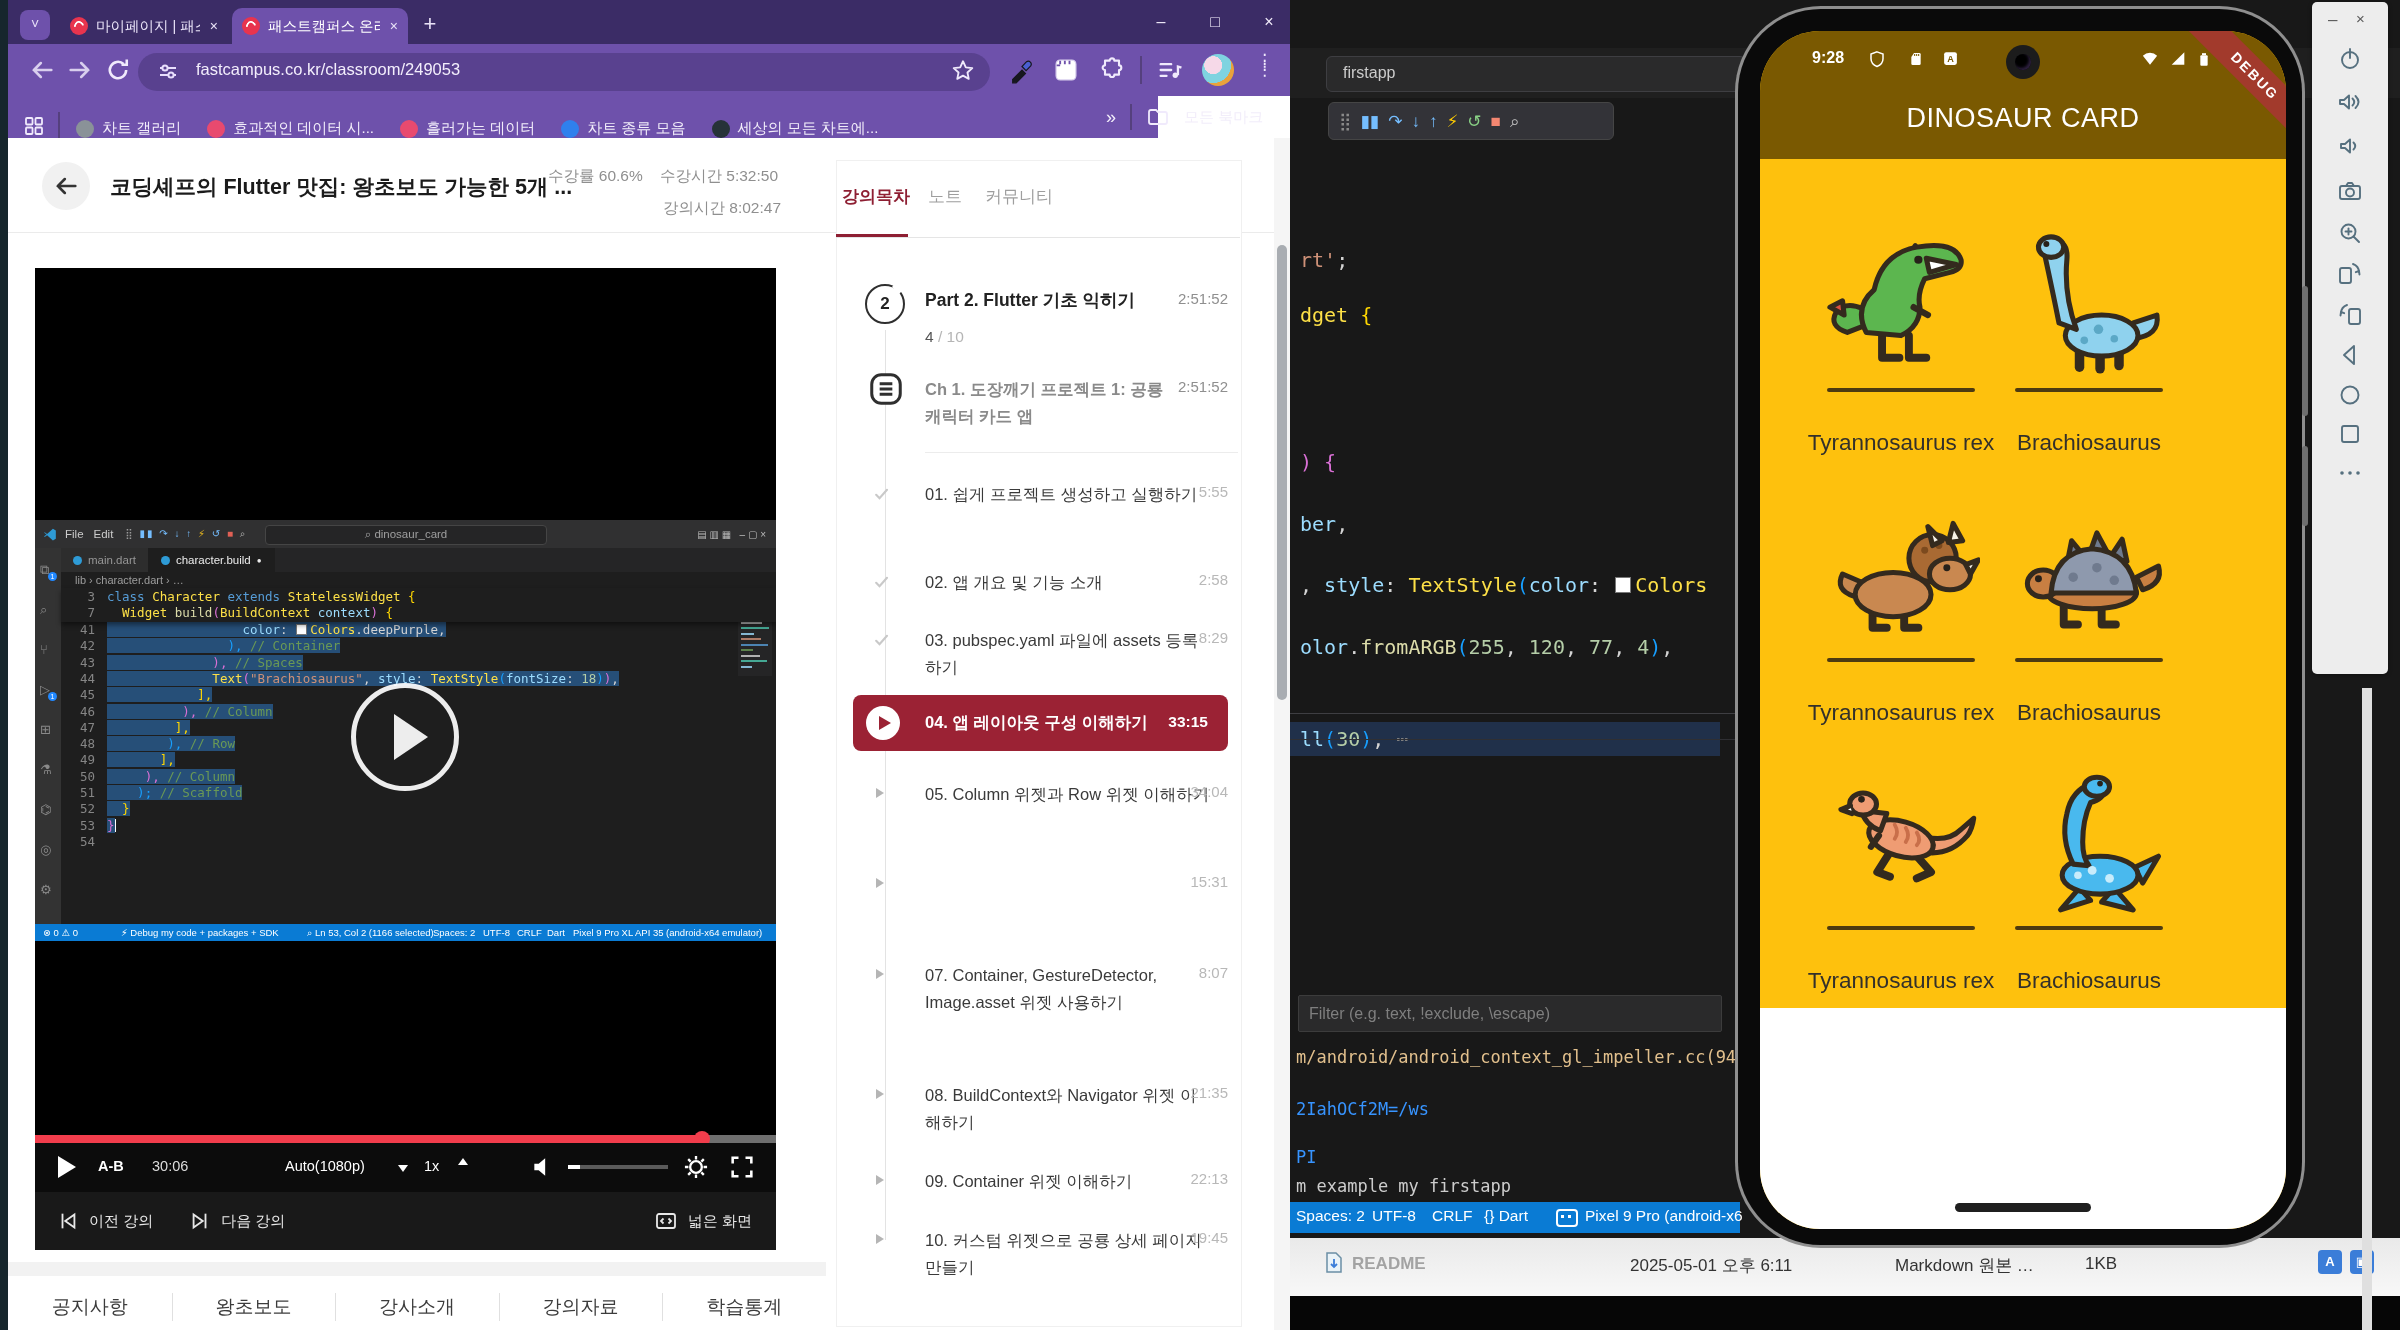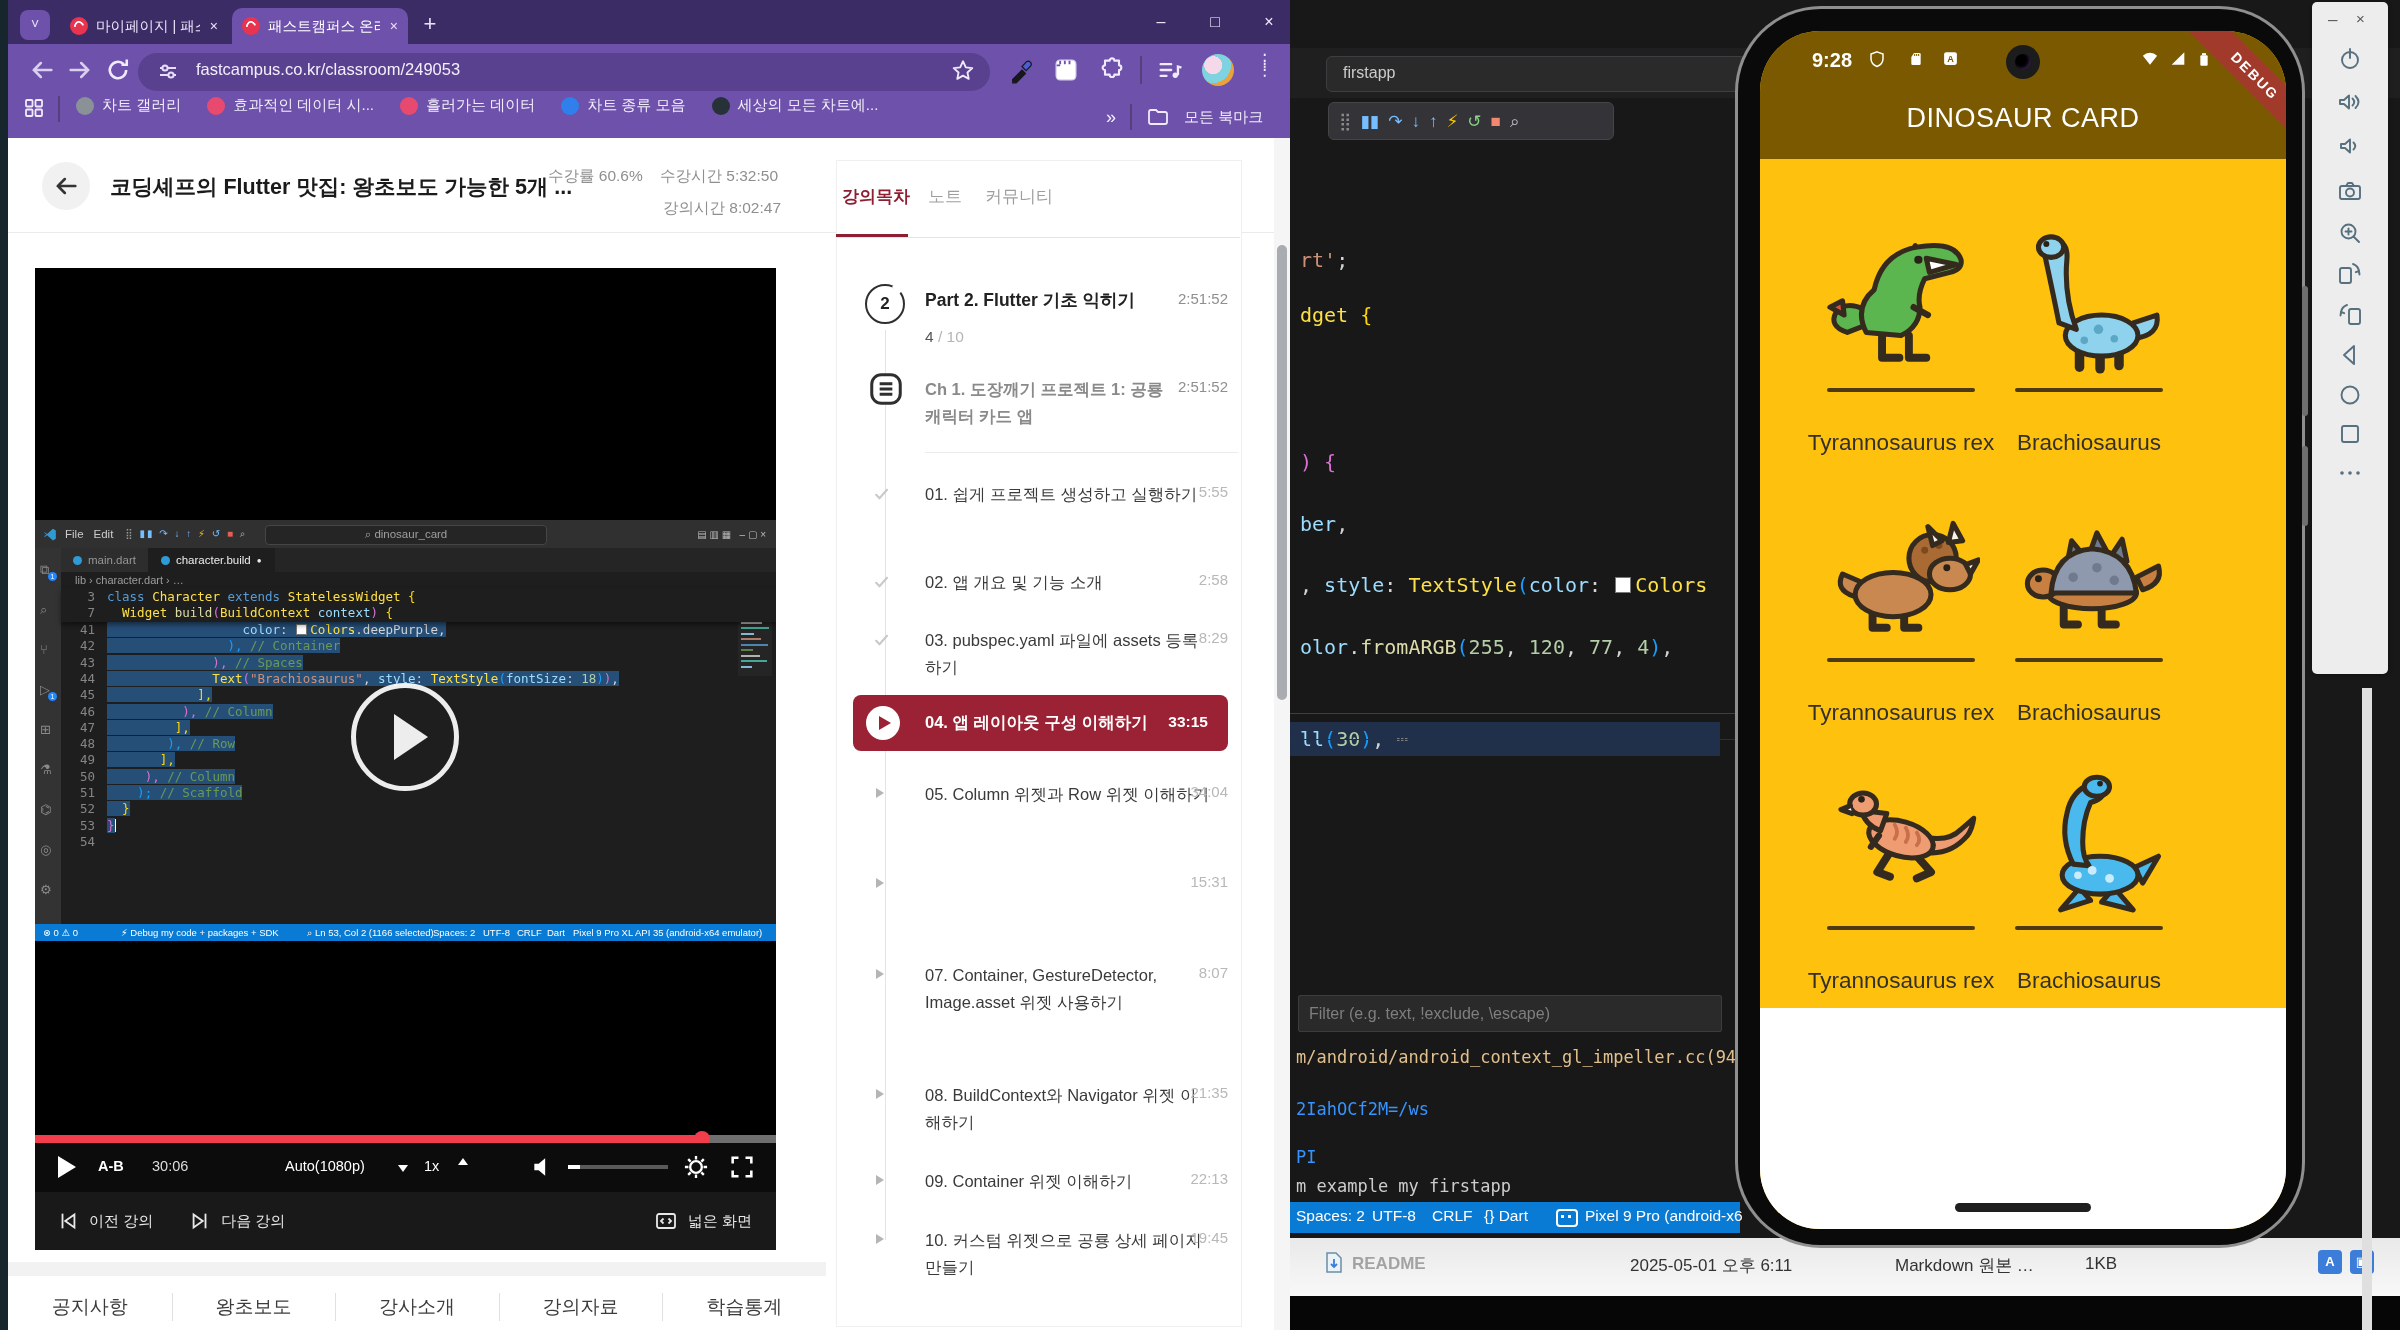--- a/index.html
+++ b/index.html
@@ -56,21 +56,21 @@
   .btab .ttl{white-space:nowrap;overflow:hidden;max-width:128px;}
   .btab .x{margin-left:10px;font-size:14px;color:#e9e2f7;}
   #tab-chevron{left:20px;top:10px;width:30px;height:30px;border-radius:8px;background:#6e51ab;color:#e8e0f8;
                text-align:center;line-height:28px;font-size:14px;}
   #newtab{left:416px;top:10px;width:28px;height:28px;color:#e9e2f7;font-size:22px;text-align:center;line-height:28px;}
   .winctl{position:absolute;top:8px;width:30px;height:28px;color:#f1ecfa;font-size:16px;text-align:center;line-height:28px;}
   #toolbar{left:8px;top:44px;width:1282px;height:52px;background:#6e51ab;}
   .nav-ic{position:absolute;top:56px;width:28px;height:28px;}
   #urlpill{left:138px;top:53px;width:852px;height:38px;border-radius:19px;background:#59418f;}
   #urltxt{left:196px;top:60px;color:#f3eefc;font-size:16.5px;}
-  #bookbar{left:8px;top:96px;width:1282px;height:42px;background:#6e51ab;display:flex;align-items:flex-start;}
+  #bookbar{left:8px;top:96px;width:1150px;height:42px;background:#6e51ab;display:flex;align-items:flex-end;}
   .bm{display:flex;align-items:center;gap:8px;color:#f2edfa;font-size:15px;margin-right:26px;white-space:nowrap;}
   .bm-fav{width:18px;height:18px;border-radius:50%;flex:0 0 auto;}
   #bm-right{position:absolute;left:1106px;top:96px;height:42px;display:flex;align-items:center;gap:14px;color:#f2edfa;font-size:15px;}
 
   
   #crs-header-border{left:8px;top:232px;width:1282px;height:1px;background:#ebebeb;}
   #back-circle{left:42px;top:162px;width:48px;height:48px;border-radius:50%;background:#f1f1f1;}
   #crs-title{left:110px;top:172px;font-size:21.5px;font-weight:bold;color:#1b1b1b;}
   .crs-stat{position:absolute;color:#8f8f8f;font-size:15.5px;}
   
@@ -135,21 +135,21 @@
   
   #sb-track{left:1274px;top:138px;width:16px;height:1192px;background:#f5f5f5;}
   #sb-thumb{left:1277px;top:245px;width:10px;height:455px;border-radius:5px;background:#a9adb2;}
 
   
   #phone{left:1735px;top:6px;width:570px;height:1242px;border-radius:86px;background:#8f8f8f;z-index:30;}
   #phone-inner{position:absolute;left:3px;top:3px;right:3px;bottom:3px;border-radius:83px;background:#0a0a0a;}
   #screen{position:absolute;left:22px;top:22px;width:526px;height:1198px;border-radius:60px;background:#fec10d;overflow:hidden;}
   #appbar{position:absolute;left:0;top:0;width:526px;height:128px;background:#7a5901;}
   #app-title{position:absolute;left:0;top:72px;width:526px;text-align:center;color:#fff;font-size:27px;letter-spacing:.5px;}
-  #ph-time{position:absolute;left:52px;top:18px;color:#fff;font-size:20px;font-weight:bold;}
+  #ph-time{position:absolute;left:52px;top:18px;color:#fff;font-size:16px;font-weight:bold;}
   .ph-stat{position:absolute;top:18px;}
   #camera{position:absolute;left:246px;top:14px;width:34px;height:34px;border-radius:50%;background:#1c1c1c;}
   #camera::after{content:"";position:absolute;left:9px;top:9px;width:16px;height:16px;border-radius:50%;background:#000;box-shadow:inset -2px -2px 3px #2e2040;}
   #debug-ribbon{position:absolute;left:400px;top:30px;width:190px;height:30px;background:#a23a2c;transform:rotate(45deg);
                 color:#fff;font-weight:bold;font-size:14px;letter-spacing:2px;text-align:center;line-height:30px;}
   #ph-white{position:absolute;left:0;top:977px;width:526px;height:221px;background:#fff;}
   #home-bar{position:absolute;left:195px;top:1172px;width:136px;height:9px;border-radius:5px;background:#1f1f1f;}
   .dino-card{position:absolute;width:158px;}
   .dino-line{position:absolute;width:148px;height:3.5px;background:#4d3a10;border-radius:2px;}
   .dino-label{position:absolute;width:220px;text-align:center;font-size:22.5px;color:#33302b;}

